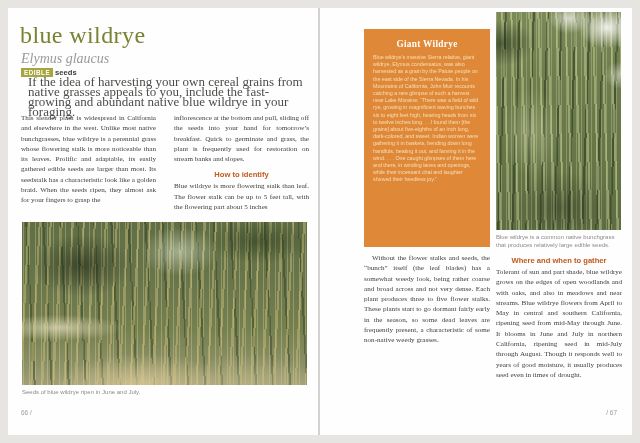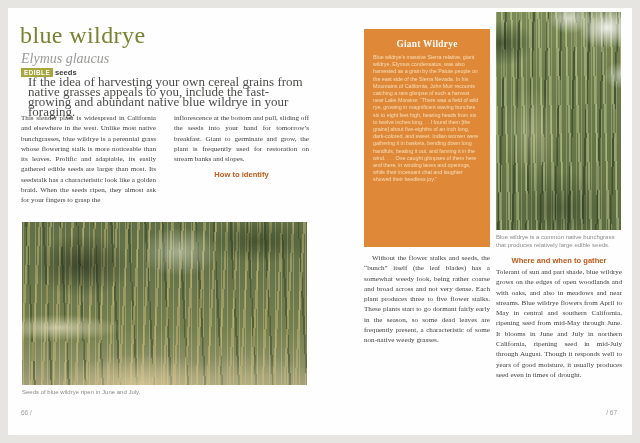--- a/index.html
+++ b/index.html
@@ -2,21 +2,21 @@
 <html><head>
 <meta charset="utf-8">
 <style>
   html,body{margin:0;padding:0;}
   body{
     width:640px;height:443px;background:#e6e5e2;position:relative;overflow:hidden;
     font-family:"Liberation Serif", serif;
     -webkit-font-smoothing:antialiased;
   }
   .page{position:absolute;top:8px;height:427px;background:#fefefe;}
-  .page-l{left:8px;width:310px;border-right:2px solid #d3d2d0;padding-left:48px;}
+  .page-l{left:8px;width:310px;border-right:2px solid #d3d2d0;}
   .page-r{left:320px;width:312px;}
 
   
   .title{position:absolute;left:12px;top:14px;font-size:24px;color:#7a8232;letter-spacing:.4px;}
   .latin{position:absolute;left:13px;top:43px;font-size:14px;font-style:italic;color:#9a9a98;}
   .badge-row{position:absolute;left:13px;top:55px;font-family:"Liberation Sans",sans-serif;}
   .badge{background:#a5a63e;color:#ffffff;font-size:6.3px;font-weight:bold;padding:1px 3px;letter-spacing:.5px;vertical-align:middle;}
   .badge-suffix{color:#3c3c3c;font-size:7.6px;font-weight:bold;margin-left:2px;vertical-align:middle;}
   .intro{position:absolute;left:20px;top:69px;width:284px;font-size:13px;line-height:10px;color:#4c4c4a;}
   .cols{position:absolute;left:13px;top:105px;width:288px;display:flex;gap:18px;}
@@ -81,22 +81,23 @@
     <div class="badge-row">
       <span class="badge">EDIBLE</span><span class="badge-suffix">seeds</span>
     </div>
     <div class="intro">If the idea of harvesting your own cereal grains from native grasses appeals to you, include the fast-growing and abundant native blue wildrye in your foraging.</div>
 
     <div class="cols">
       <div class="col">
         <p>This slender plant is widespread in California and elsewhere in the west. Unlike most native bunchgrasses, blue wildrye is a perennial grass whose flowering stalk is more noticeable than its leaves. Prolific and adaptable, its easily gathered edible seeds are larger than most. Its seedstalk has a characteristic look like a golden braid. When the seeds ripen, they almost ask for your fingers to grasp the</p>
       </div>
       <div class="col">
-        <p>inflorescence at the bottom and pull, sliding off the seeds into your hand for tomorrow’s breakfast. Giant to germinate and grow, the plant is frequently used for restoration on stream banks and slopes.</p>
+        <p>inflorescence at the bottom and pull, sliding off the seeds into your hand for tomorrow’s breakfast. Quick to germinate and grass, the plant is frequently used for restoration on stream banks and slopes.</p>
         <div class="sec-h">How to identify</div>
+        <p>Blue wildrye is more flowering stalk than leaf. The flower stalk can be up to 5 feet tall, with the flowering part about 5 inches</p>
       </div>
     </div>
 
     <div class="photo photo-l">
       <div class="tex tex-l"></div>
     </div>
     <div class="cap cap-l">Seeds of blue wildrye ripen in June and July.</div>
     <div class="pn pn-l">66 /</div>
   </div>
 

